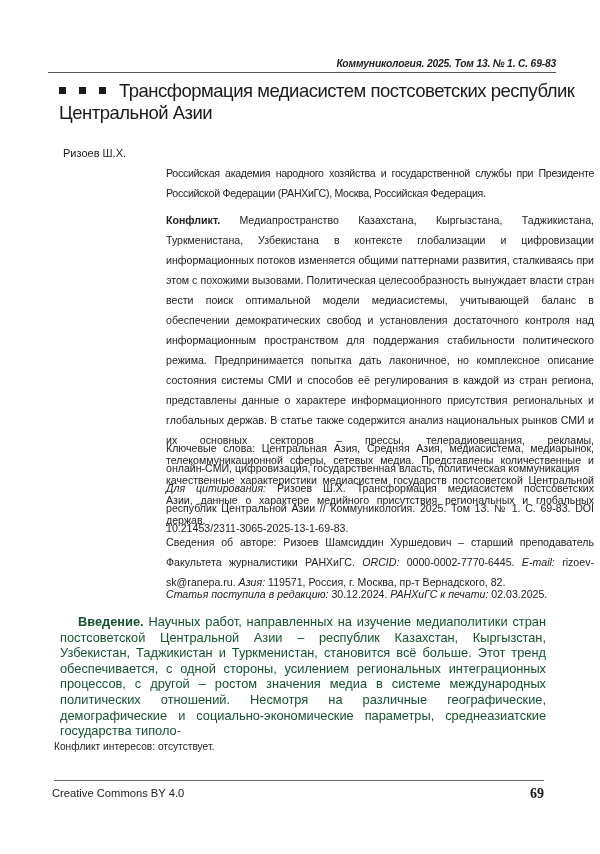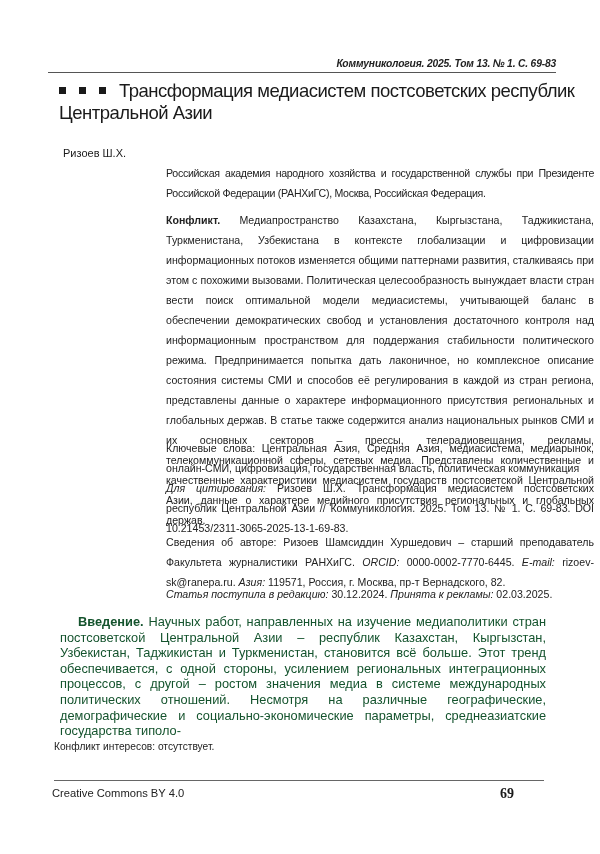--- a/index.html
+++ b/index.html
@@ -16,21 +16,21 @@
   .abstract b { font-weight: bold; }
   .keywords { top: 438px; }
   .citation { top: 478px; }
   .author-info { top: 532px; }
   .dates { top: 584px; }
   i { font-style: italic; }
   .intro { left: 60px; top: 614px; width: 486px; font-size: 12.8px; line-height: 15.6px; color: #14532d; text-align: justify; text-indent: 18px; }
   .conflict { left: 54px; top: 741px; font-size: 10.2px; color: #222; }
   .rule-bottom { left: 54px; top: 780px; width: 490px; border-top: 1px solid #666; }
   .license { left: 52px; top: 787px; font-size: 11.2px; color: #222; }
-  .pagenum { left: 500px; top: 786px; width: 44px; text-align: left; font-family: "Liberation Serif", serif; font-weight: bold; font-size: 14px; color: #1a1a1a; }
+  .pagenum { left: 500px; top: 786px; width: 44px; text-align: right; font-family: "Liberation Serif", serif; font-weight: bold; font-size: 14px; color: #1a1a1a; }
 </style>
 </head>
 <body>
 
 <div class="abs running-head">Коммуникология. 2025. Том 13. № 1. С. 69-83</div>
 <div class="abs rule-top"></div>
 
 <div class="abs title">
   <span class="sq"></span><span class="sq"></span><span class="sq"></span><span>Трансформация медиасистем постсоветских республик Центральной Азии</span>
 </div>
@@ -57,21 +57,21 @@
   <span>0000-0002-7770-6445.</span>
   <i>E-mail:</i>
   <span>rizoev-sk@ranepa.ru.</span>
   <i>Азия:</i>
   <span>119571, Россия, г. Москва, пр-т Вернадского, 82.</span>
 </div>
 
 <div class="abs block dates">
   <i>Статья поступила в редакцию:</i>
   <span>30.12.2024.</span>
-  <i>Принята к рекламы:</i>
+  <i>РАНХиГС к печати:</i>
   <span>02.03.2025.</span>
 </div>
 
 <div class="abs intro">
   <b>Введение.</b>
   <span>Научных работ, направленных на изучение медиаполитики стран постсоветской Центральной Азии – республик Казахстан, Кыргызстан, Узбекистан, Таджикистан и Туркменистан, становится всё больше. Этот тренд обеспечивается, с одной стороны, усилением региональных интеграционных процессов, с другой – ростом значения медиа в системе международных политических отношений. Несмотря на различные географические, демографические и социально-экономические параметры, среднеазиатские государства типоло-</span>
 </div>
 
 <div class="abs conflict">Конфликт интересов: отсутствует.</div>
 <div class="abs rule-bottom"></div>

